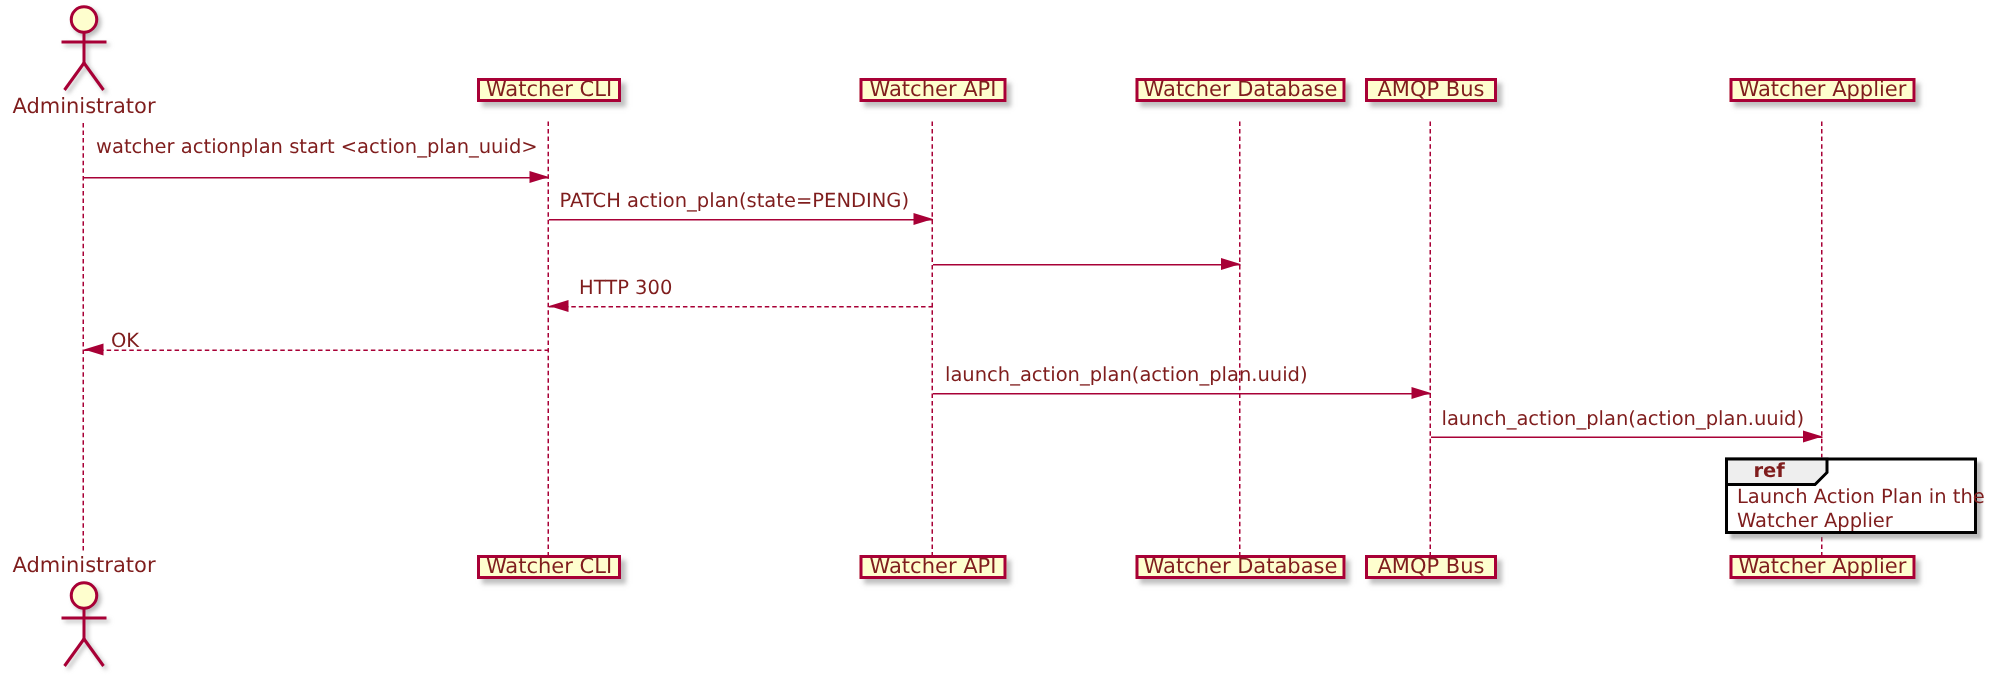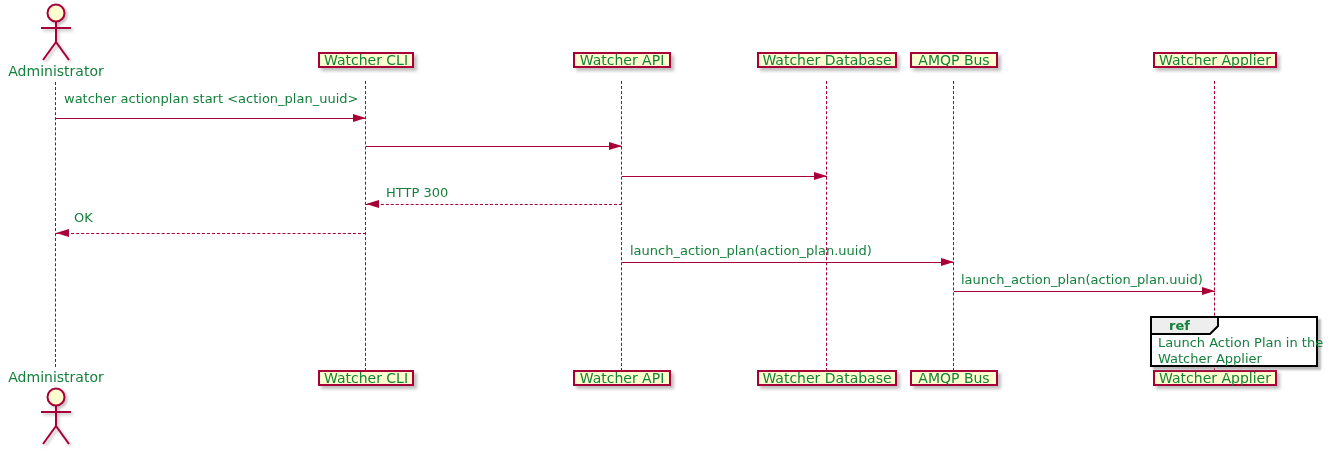--- a/index.html
+++ b/index.html
@@ -1,18 +1,18 @@
 <!DOCTYPE html>
 <html><head>
 <meta charset="utf-8">
 <style>
   html,body{margin:0;padding:0;background:#ffffff;}
   #canvas{
     position:relative;width:1330px;height:456px;background:#ffffff;
-    font-family:"DejaVu Sans",sans-serif;color:#15803d;overflow:hidden;
+    font-family:"DejaVu Sans",sans-serif;color:#7f1d1d;overflow:hidden;
     --line:#A80036;--pfill:#FEFECE;--refborder:#000000;
   }
   .lifeline{position:absolute;width:0;border-left:1px dashed var(--line);z-index:1;}
   .mline{position:absolute;height:0;border-top:1px solid var(--line);z-index:2;}
   .mline.dashed{border-top-style:dashed;}
   .ah{position:absolute;width:0;height:0;border-top:4px solid transparent;border-bottom:4px solid transparent;z-index:2;}
   .ah-r{border-left:13px solid var(--line);}
   .ah-l{border-right:13px solid var(--line);}
   .mlabel{position:absolute;font-size:13px;line-height:16px;height:16px;white-space:nowrap;z-index:3;}
   .pbox{
@@ -86,35 +86,36 @@
       <span>Watcher Applier</span>
     </div>
     <div class="pbox" style="left: 1153px; top: 370px; width: 124px;">
       <span>Watcher Applier</span>
     </div>
     <div class="mline" style="left: 56px; top: 118px; width: 310px;"></div>
     <div class="ah ah-r" style="left: 353px; top: 114px;"></div>
     <div class="mlabel" style="left: 64px; top: 91px;"><span>watcher actionplan start &lt;action_plan_uuid&gt;</span></div>
     <div class="mline" style="left: 366px; top: 146px; width: 256px;"></div>
     <div class="ah ah-r" style="left: 609px; top: 142px;"></div>
+    <div class="mlabel" style="left: 373px; top: 127px;"><span>PATCH action_plan(state=PENDING)</span></div>
     <div class="mline" style="left: 622px; top: 176px; width: 205px;"></div>
     <div class="ah ah-r" style="left: 814px; top: 172px;"></div>
     <div class="mline dashed" style="left: 366px; top: 204px; width: 256px;"></div>
     <div class="ah ah-l" style="left: 366px; top: 200px;"></div>
     <div class="mlabel" style="left: 386px; top: 185px;"><span>HTTP 300</span></div>
     <div class="mline dashed" style="left: 56px; top: 233px; width: 310px;"></div>
     <div class="ah ah-l" style="left: 56px; top: 229px;"></div>
-    <div class="mlabel" style="left: 74px; top: 210px;"><span>OK</span></div>
+    <div class="mlabel" style="left: 74px; top: 220px;"><span>OK</span></div>
     <div class="mline" style="left: 622px; top: 262px; width: 332px;"></div>
     <div class="ah ah-r" style="left: 941px; top: 258px;"></div>
     <div class="mlabel" style="left: 630px; top: 243px;"><span>launch_action_plan(action_plan.uuid)</span></div>
     <div class="mline" style="left: 954px; top: 291px; width: 261px;"></div>
     <div class="ah ah-r" style="left: 1202px; top: 287px;"></div>
     <div class="mlabel" style="left: 961px; top: 272px;"><span>launch_action_plan(action_plan.uuid)</span></div>
-    <div class="ref" style="left: 1150px; top: 316px; width: 168px; height: 51px;">
+    <div class="ref" style="left: 1150px; top: 305px; width: 168px; height: 51px;">
       <div class="ref-tab"><svg width="70" height="19" viewBox="0 0 70 19" xmlns="http://www.w3.org/2000/svg">
           <polygon points="1,1 68,1 68,10 60,18 1,18" fill="#EEEEEE" stroke="#000000" stroke-width="2"></polygon>
         </svg></div>
       <div class="ref-kw"><span>ref</span></div>
       <div class="ref-body">
         <div>Launch Action Plan in the</div>
         <div>Watcher Applier</div>
       </div>
     </div>
   </div>

